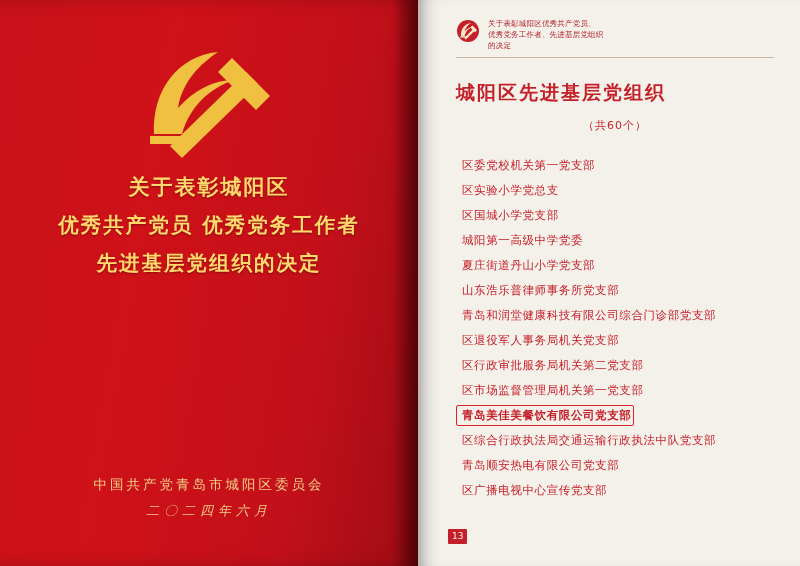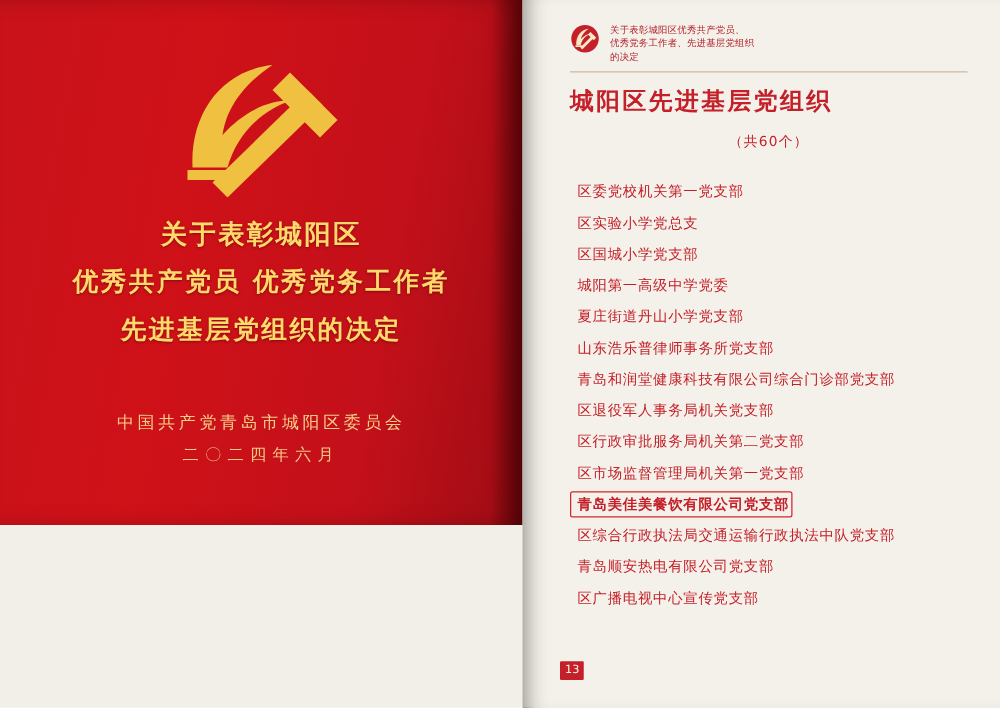--- a/index.html
+++ b/index.html
@@ -18,21 +18,21 @@
     width: 800px;
     height: 566px;
     display: flex;
     background: #f2efe9;
   }
 
   
   .cover {
     position: relative;
     width: 418px;
-    height: 420px;
+    height: 566px;
     background: linear-gradient(100deg, #c9121a 0%, #cf1118 35%, #c3101a 72%, #9e0c14 100%);
     box-shadow: inset -14px 0 22px -10px rgba(0,0,0,0.55);
     overflow: hidden;
   }
   .cover::after {
     content: "";
     position: absolute;
     top: 0; right: 0;
     width: 26px; height: 100%;
     background: linear-gradient(to right, rgba(90,0,6,0.0), rgba(70,0,4,0.65));
@@ -81,20 +81,21 @@
     font-size: 13.5px;
     letter-spacing: 3px;
     line-height: 28px;
     opacity: 0.95;
   }
   .cover-foot .date {
     font-size: 13px;
     letter-spacing: 5px;
     line-height: 26px;
     opacity: 0.92;
+    font-style: italic;
   }
 
   
   .page {
     position: relative;
     width: 382px;
     height: 566px;
     background: #f4f1ea;
     box-shadow: inset 16px 0 18px -14px rgba(0,0,0,0.45);
     overflow: hidden;
@@ -105,21 +106,21 @@
     padding: 18px 26px 10px 38px;
     box-sizing: border-box;
   }
 
   .header {
     display: flex;
     align-items: flex-start;
     gap: 8px;
     padding-bottom: 6px;
     border-bottom: 1px solid #c9b9a6;
-    margin-bottom: 10px;
+    margin-bottom: 22px;
   }
   .header-emblem {
     width: 24px;
     height: 24px;
     flex: 0 0 auto;
     margin-top: 1px;
   }
   .header-emblem svg { display: block; width: 100%; height: 100%; }
   .header-text {
     color: #b2202a;

